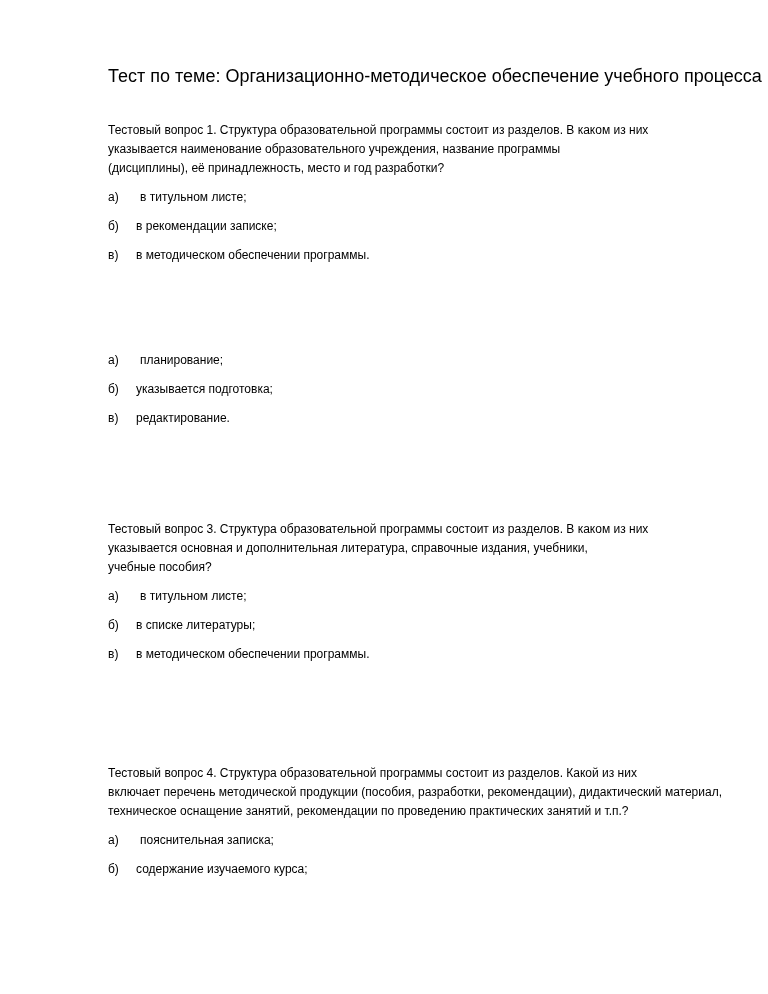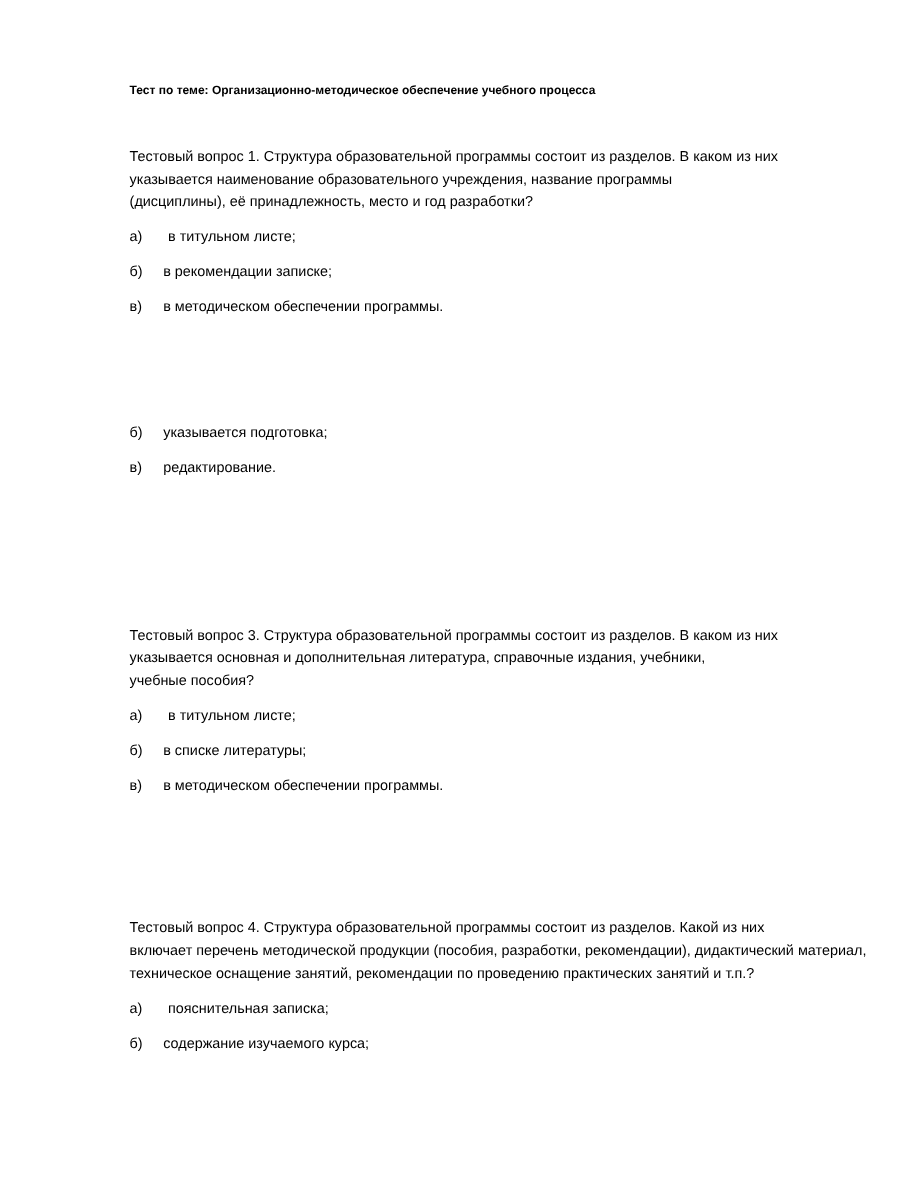--- a/index.html
+++ b/index.html
@@ -5,21 +5,21 @@
     html, body { margin: 0; padding: 0; background: #ffffff; }
     body {
       width: 768px; height: 994px; overflow: hidden;
       font-family: "Liberation Sans", sans-serif;
       color: #000000;
       position: relative;
     }
     .page { position: absolute; left: 108px; top: 0; width: 620px; }
     .title {
       position: absolute; top: 67px; left: 0;
-      font-weight: bold; font-size: 10px; line-height: 18px; white-space: nowrap;
+      font-weight: normal; font-size: 18px; line-height: 18px; white-space: nowrap;
     }
     .q { position: absolute; left: 0; width: 615px; font-size: 12px; line-height: 19px; }
     .q p { margin: 0; }
     .q .gap { }
     .opt { display: block; margin-top: 10px; white-space: nowrap; }
     .opt .lbl { display: inline-block; width: 28px; }
     .opt .txt.pad { padding-left: 4px; }
   </style>
 </head>
 <body>
@@ -30,20 +30,21 @@
   <div class="q" style="top:121px; width:610px;">
     <p>Тестовый вопрос 1. Структура образовательной программы состоит из разделов. В каком из них</p>
     <p class="gap">указывается наименование образовательного учреждения, название программы</p>
     <p class="gap">(дисциплины), её принадлежность, место и год разработки?</p>
     <span class="opt"><span class="lbl">а)</span><span class="txt pad">в титульном листе;</span></span>
     <span class="opt"><span class="lbl">б)</span><span class="txt">в рекомендации записке;</span></span>
     <span class="opt"><span class="lbl">в)</span><span class="txt">в методическом обеспечении программы.</span></span>
   </div>
 
   <div class="q" style="top:341px; width:610px;">
+    <span class="opt"><span class="lbl">а)</span><span class="txt pad">планирование;</span></span>
     <span class="opt"><span class="lbl">б)</span><span class="txt">указывается подготовка;</span></span>
     <span class="opt"><span class="lbl">в)</span><span class="txt">редактирование.</span></span>
   </div>
 
   <div class="q" style="top:520px; width:610px;">
     <p>Тестовый вопрос 3. Структура образовательной программы состоит из разделов. В каком из них</p>
     <p class="gap" style="width:570px;">указывается основная и дополнительная литература, справочные издания, учебники,</p>
     <p class="gap">учебные пособия?</p>
     <span class="opt"><span class="lbl">а)</span><span class="txt pad">в титульном листе;</span></span>
     <span class="opt"><span class="lbl">б)</span><span class="txt">в списке литературы;</span></span>

